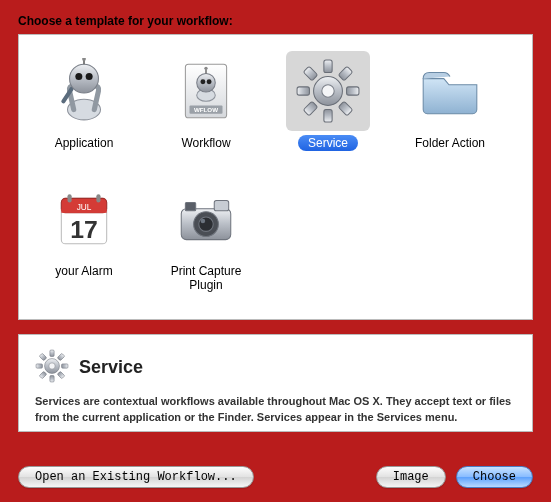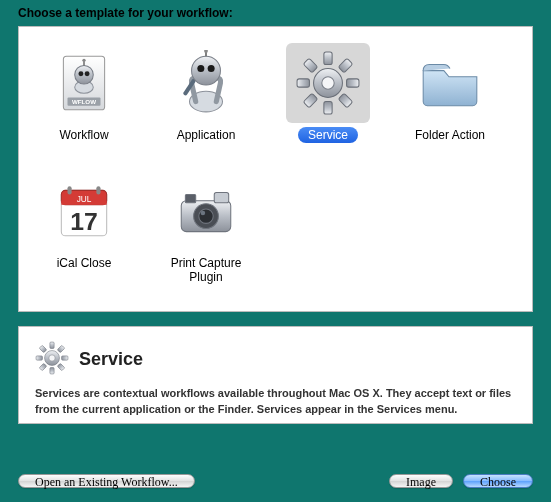--- a/index.html
+++ b/index.html
@@ -6,23 +6,23 @@
   body {
     margin: 0; padding: 0;
     font-family: "Lucida Grande", "Helvetica Neue", Arial, sans-serif;
     font-size: 13px;
     background: #ececec;
     color: #222;
     -webkit-font-smoothing: antialiased;
   }
   .dialog {
     width: 551px; height: 502px;
-    background: #0f766e;
+    background: #b91c1c;
     position: relative;
-    padding: 6px 18px 0 18px;
+    padding: 14px 18px 0 18px;
   }
   .header-label {
     font-size: 12px;
     font-weight: bold;
     color: #000;
     margin-bottom: 6px;
   }
   .panel {
     background: #fff;
     border: 1px solid #bbb;
@@ -89,23 +89,23 @@
     font-weight: bold;
   }
   .button-row {
     position: absolute;
     left: 18px; right: 18px; bottom: 14px;
     display: flex;
     align-items: center;
   }
   .spacer { flex: 1; }
   button.aqua {
-    font-family: Liberation Serif, serif;
+    font-family: Liberation Mono, monospace;
     font-size: 12px;
-    height: 14px;
+    height: 22px;
     border-radius: 11px;
     border: 1px solid #999;
     background: linear-gradient(#fdfdfd, #e3e3e3 48%, #d4d4d4 52%, #f5f5f5);
     padding: 0 16px;
     color: #000;
     box-shadow: 0 1px 1px rgba(0,0,0,0.15);
     cursor: pointer;
   }
   button.aqua.default {
     background: linear-gradient(#c7e2ff, #8abdff 48%, #5ea2fc 52%, #b9d9ff);
@@ -229,33 +229,33 @@
 
 <div class="dialog">
 
   <div class="header-label">Choose a template for your workflow:</div>
 
   <div class="panel template-grid">
     <div class="grid" id="grid">
         <div class="tile">
           <div class="iconwrap">
             <svg>
+              <use href="#app-icon"></use>
+            </svg>
+          </div>
+          <div class="label">Application</div>
+        </div>
+        <div class="tile">
+          <div class="iconwrap">
+            <svg>
               <use href="#workflow-icon"></use>
             </svg>
           </div>
           <div class="label">Workflow</div>
         </div>
-        <div class="tile">
-          <div class="iconwrap">
-            <svg>
-              <use href="#app-icon"></use>
-            </svg>
-          </div>
-          <div class="label">Application</div>
-        </div>
         <div class="tile selected">
           <div class="iconwrap">
             <svg>
               <use href="#gear-icon"></use>
             </svg>
           </div>
           <div class="label">Service</div>
         </div>
         <div class="tile">
           <div class="iconwrap">
@@ -264,21 +264,21 @@
             </svg>
           </div>
           <div class="label">Folder Action</div>
         </div>
         <div class="tile">
           <div class="iconwrap">
             <svg>
               <use href="#calendar-icon"></use>
             </svg>
           </div>
-          <div class="label">iCal Close</div>
+          <div class="label">your Alarm</div>
         </div>
         <div class="tile">
           <div class="iconwrap">
             <svg>
               <use href="#camera-icon"></use>
             </svg>
           </div>
           <div class="label">Print Capture Plugin</div>
         </div>
       </div>

